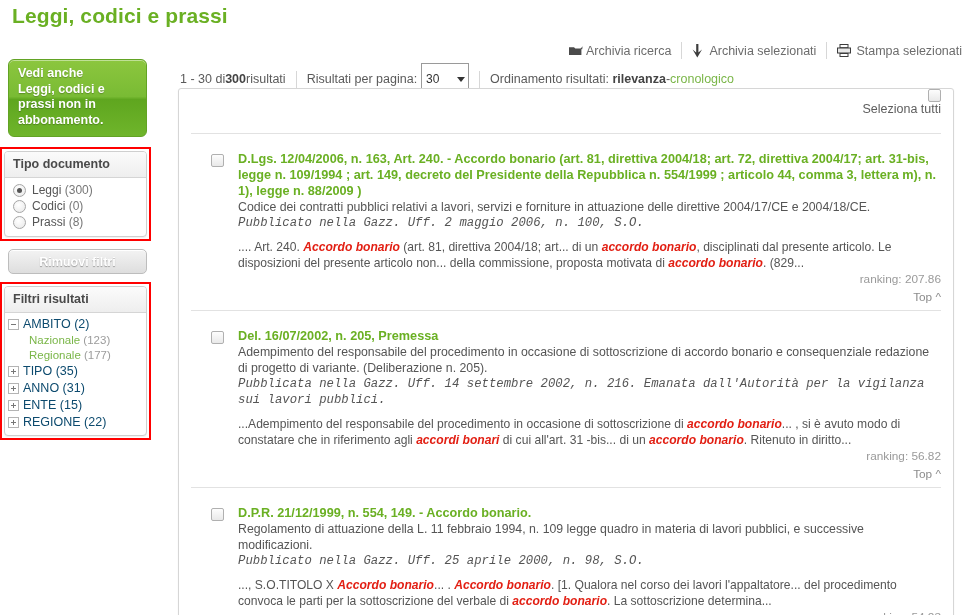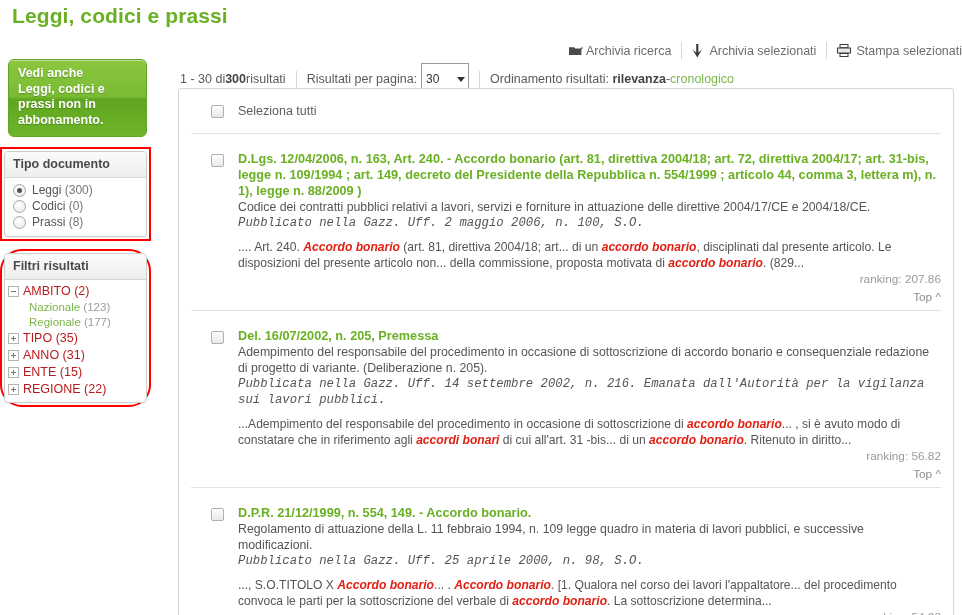--- a/index.html
+++ b/index.html
@@ -69,34 +69,34 @@
     margin: 8px 0 0 8px; width: 139px; height: 25px;
     border: 1px solid #bdbdbd; border-radius: 5px;
     background: linear-gradient(to bottom, #f3f3f3, #dedede);
     box-shadow: inset 0 1px 0 #fff;
     color: #ffffff; text-shadow: 0 1px 1px #9a9a9a;
     font-weight: bold; font-size: 12.5px;
     display: flex; align-items: center; justify-content: center;
     cursor: pointer;
   }
 
-  .filters-frame { margin-top: 8px; border-radius: 22px; }
+  .filters-frame { margin-top: 8px; }
   .ftree { padding: 3px 4px 4px 3px; font-size: 12.5px; color: #555; }
   .ftree-row { display: flex; align-items: center; line-height: 17px; }
   .toggle {
     width: 11px; height: 11px; border: 1px solid #b4b4b4; background: #fff;
     display: inline-block; position: relative; flex: 0 0 auto; margin-right: 4px;
   }
   .toggle::before {
     content: ""; position: absolute; left: 2px; top: 4px; width: 5px; height: 1px; background: #777;
   }
   .toggle.plus::after {
     content: ""; position: absolute; left: 4px; top: 2px; width: 1px; height: 5px; background: #777;
   }
-  .ftree-label { color: #b91c1c; }
+  .ftree-label { color: #0c4a6e; }
   .ftree-sub { padding-left: 21px; line-height: 15px; }
   .ftree-sub a { color: #7ab648; font-size: 11.5px; text-decoration: none; display: block; }
   .ftree-sub a .cnt { color: #9c9c9c; }
 
   
   .content { position: absolute; left: 172px; top: 0; right: 0; bottom: 0; }
 
   .toolbar {
     position: absolute; right: 0; top: 42px;
     display: flex; align-items: center; font-size: 12.5px; color: #6c6c6c;
@@ -126,21 +126,21 @@
   .link-green { color: #7ab648; text-decoration: none; cursor: pointer; }
 
   
   .results {
     position: absolute; left: 6px; top: 88px; right: 8px; bottom: -60px;
     border: 1px solid #d6d6d6; border-radius: 3px; background: #fff;
     box-shadow: 0 1px 2px rgba(0,0,0,.05);
     padding: 0 12px;
     overflow: hidden;
   }
-  .select-all-row { display: flex; align-items: center; height: 44px; padding-left: 20px; }
+  .select-all-row { display: flex; align-items: flex-end; height: 44px; padding-left: 20px; flex-direction: column; }
   .cbx {
     width: 13px; height: 13px; border: 1px solid #b0b0b0; border-radius: 2px;
     background: linear-gradient(to bottom, #fdfdfd, #e9e9e9);
     display: inline-block; flex: 0 0 auto; cursor: pointer;
   }
   .select-all-label { margin-left: 14px; font-size: 12.5px; color: #5d5d5d; }
   .divider { height: 1px; background: #e2e2e2; }
 
   .result { display: flex; padding: 17px 0 6px 20px; }
   .result .cbx { margin-top: 3px; }
@@ -180,20 +180,21 @@
             <span class="radio-label"><span>Codici</span> <span class="radio-count">(0)</span></span>
           </div>
           <div class="radio-row">
             <span class="radio"></span>
             <span class="radio-label"><span>Prassi</span> <span class="radio-count">(8)</span></span>
           </div>
         </div>
       </div>
     </div>
 
+    <div class="btn-rimuovi">Rimuovi filtri</div>
 
     <div class="redframe filters-frame">
       <div class="panel">
         <div class="panel-head">Filtri risultati</div>
         <div class="ftree">
 
           <div class="ftree-row">
             <span class="toggle"></span>
             <span class="ftree-label">AMBITO (2)</span>
           </div>

